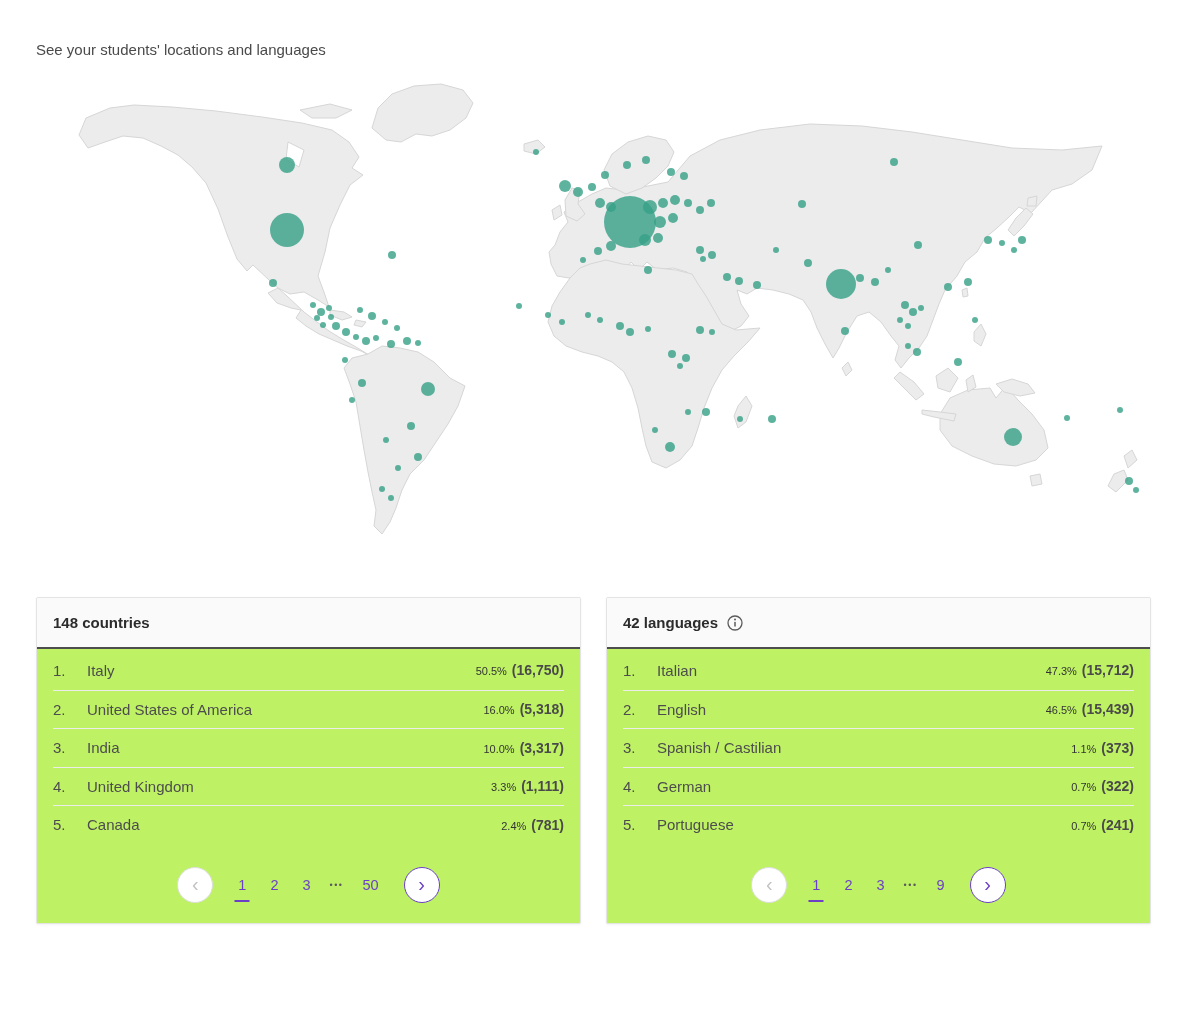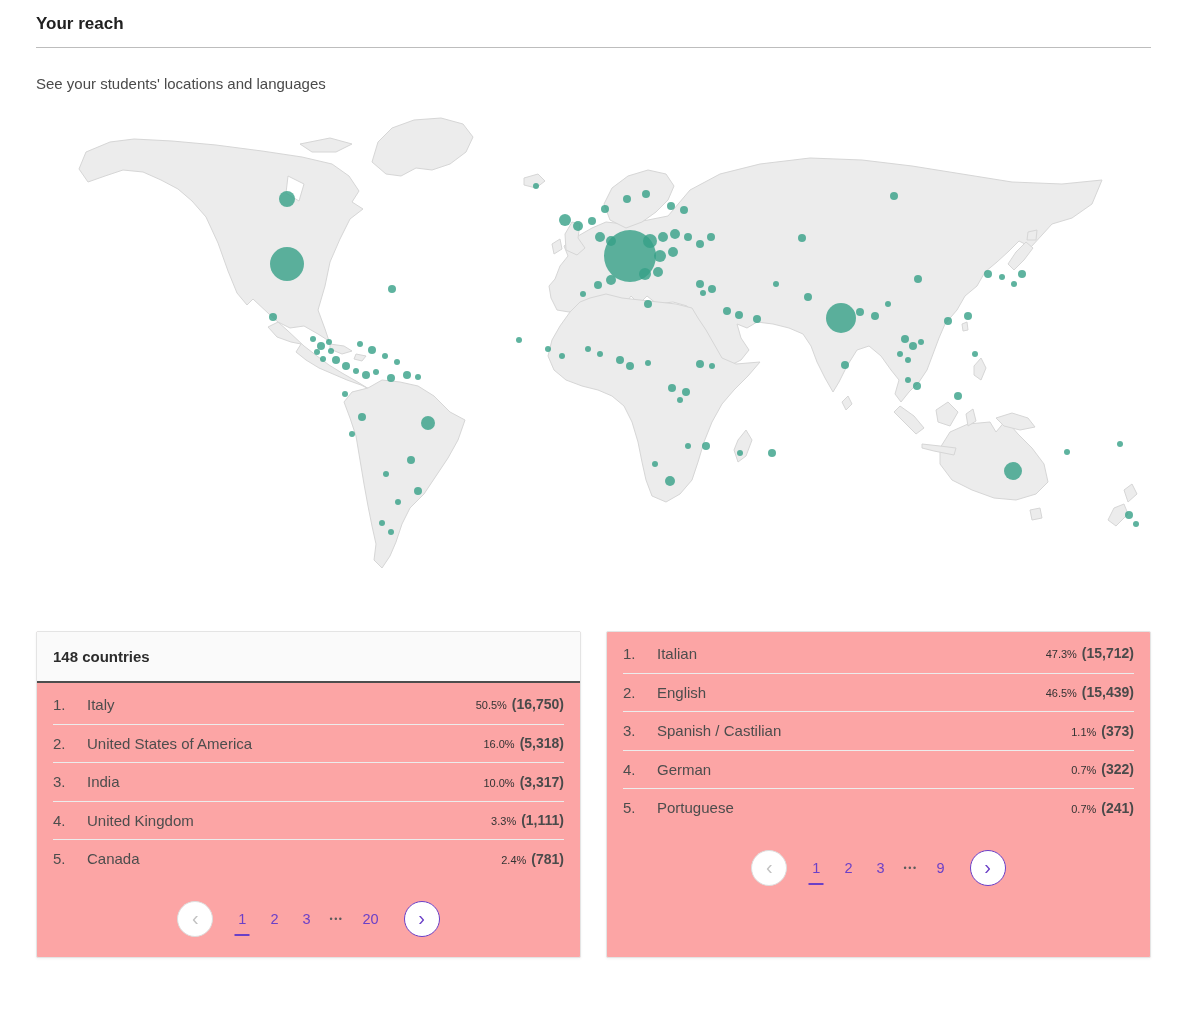--- a/index.html
+++ b/index.html
@@ -31,21 +31,21 @@
     fill: var(--map-land, #ececec);
     stroke: var(--map-border, #d6d6d6);
     stroke-width: 1;
     stroke-linejoin: round;
   }
   .bubble { fill: var(--bubble-teal, #36a087); fill-opacity: 0.8; }
 
   .cards { display: flex; gap: 25px; margin-top: 37px; }
   .card {
     flex: 1;
-    background: #fca5a5;
+    background: #bef264;
     border: 1px solid #e4e4e4;
     border-radius: 2px;
     box-shadow: 0 1px 3px rgba(0,0,0,0.05);
     padding-bottom: 20px;
   }
   .card-header {
     display: flex;
     align-items: center;
     gap: 9px;
     background: #fafafa;
@@ -117,21 +117,20 @@
     font-size: 9px;
     letter-spacing: 1.5px;
     padding: 0 2px;
   }
 </style>
 </head>
 <body>
 
 <div class="page">
 
-  <h2 class="page-title">Your reach</h2>
   <p class="subtitle">See your students' locations and languages</p>
 
   <div class="map-wrap">
     <svg class="worldmap" viewBox="36 115 1115 485" preserveAspectRatio="xMidYMid meet">
       <g>
         <path class="land" fill-rule="evenodd" d="M86,158 L110,148 L134,145 L172,147 L216,151 L262,157 L302,163 L332,170 L349,182 L359,197 L352,208 L363,215 L350,225 L340,245 L330,268 L325,292 L318,316 L325,335 L329,347 L318,340 L304,332 L290,334 L278,328 L268,333 L277,343 L291,348 L301,350 L296,358 L306,366 L319,374 L333,380 L347,386 L361,391 L369,395 L356,387 L342,379 L329,371 L317,362 L304,352 L287,336 L269,320 L253,305 L247,311 L237,299 L228,277 L218,249 L206,223 L192,207 L178,195 L161,186 L143,178 L123,176 L105,182 L88,188 L79,175 Z
              M288,182 L304,190 L299,207 L286,199 Z"></path>
         <path class="land" d="M300,150 L330,144 L352,150 L336,158 L312,158 Z"></path>
         <path class="land" d="M372,168 L378,148 L392,134 L414,126 L441,124 L463,130 L473,143 L466,158 L450,170 L432,176 L416,174 L401,182 L386,180 Z"></path>
         <path class="land" d="M368,394 L382,386 L400,388 L418,392 L434,402 L450,418 L465,426 L458,446 L448,464 L436,482 L424,500 L410,514 L402,530 L396,548 L390,562 L382,574 L374,566 L376,550 L372,532 L368,512 L364,490 L360,466 L356,442 L350,424 L344,408 L352,398 Z"></path>
@@ -326,28 +325,38 @@
         </div>
       </div>
       <div class="pagination">
         <button class="pg-circle">
             <span class="chev">‹</span>
           </button>
         <button class="pg-num active">1</button>
         <button class="pg-num">2</button>
         <button class="pg-num">3</button>
         <span class="pg-ellipsis">•••</span>
-        <button class="pg-num">20</button>
+        <button class="pg-num">50</button>
         <button class="pg-circle next">
             <span class="chev">›</span>
           </button>
       </div>
     </div>
 
     <div class="card">
+      <div class="card-header">
+        <span>42 languages</span>
+        <span class="info-icon">
+          <svg viewBox="0 0 16 16">
+            <circle cx="8" cy="8" r="7" fill="none" stroke="#5b5b5b" stroke-width="1.3"></circle>
+            <rect x="7.25" y="6.8" width="1.5" height="5" rx="0.7" fill="#5b5b5b"></rect>
+            <circle cx="8" cy="4.4" r="1" fill="#5b5b5b"></circle>
+          </svg>
+        </span>
+      </div>
       <div class="rows">
         <div class="row">
           <span class="rank">1.</span>
           <span class="name">Italian</span>
           <span class="right-group">
               <span class="pct">47.3%</span>
               <span class="cnt">(15,712)</span>
             </span>
         </div>
         <div class="row">

